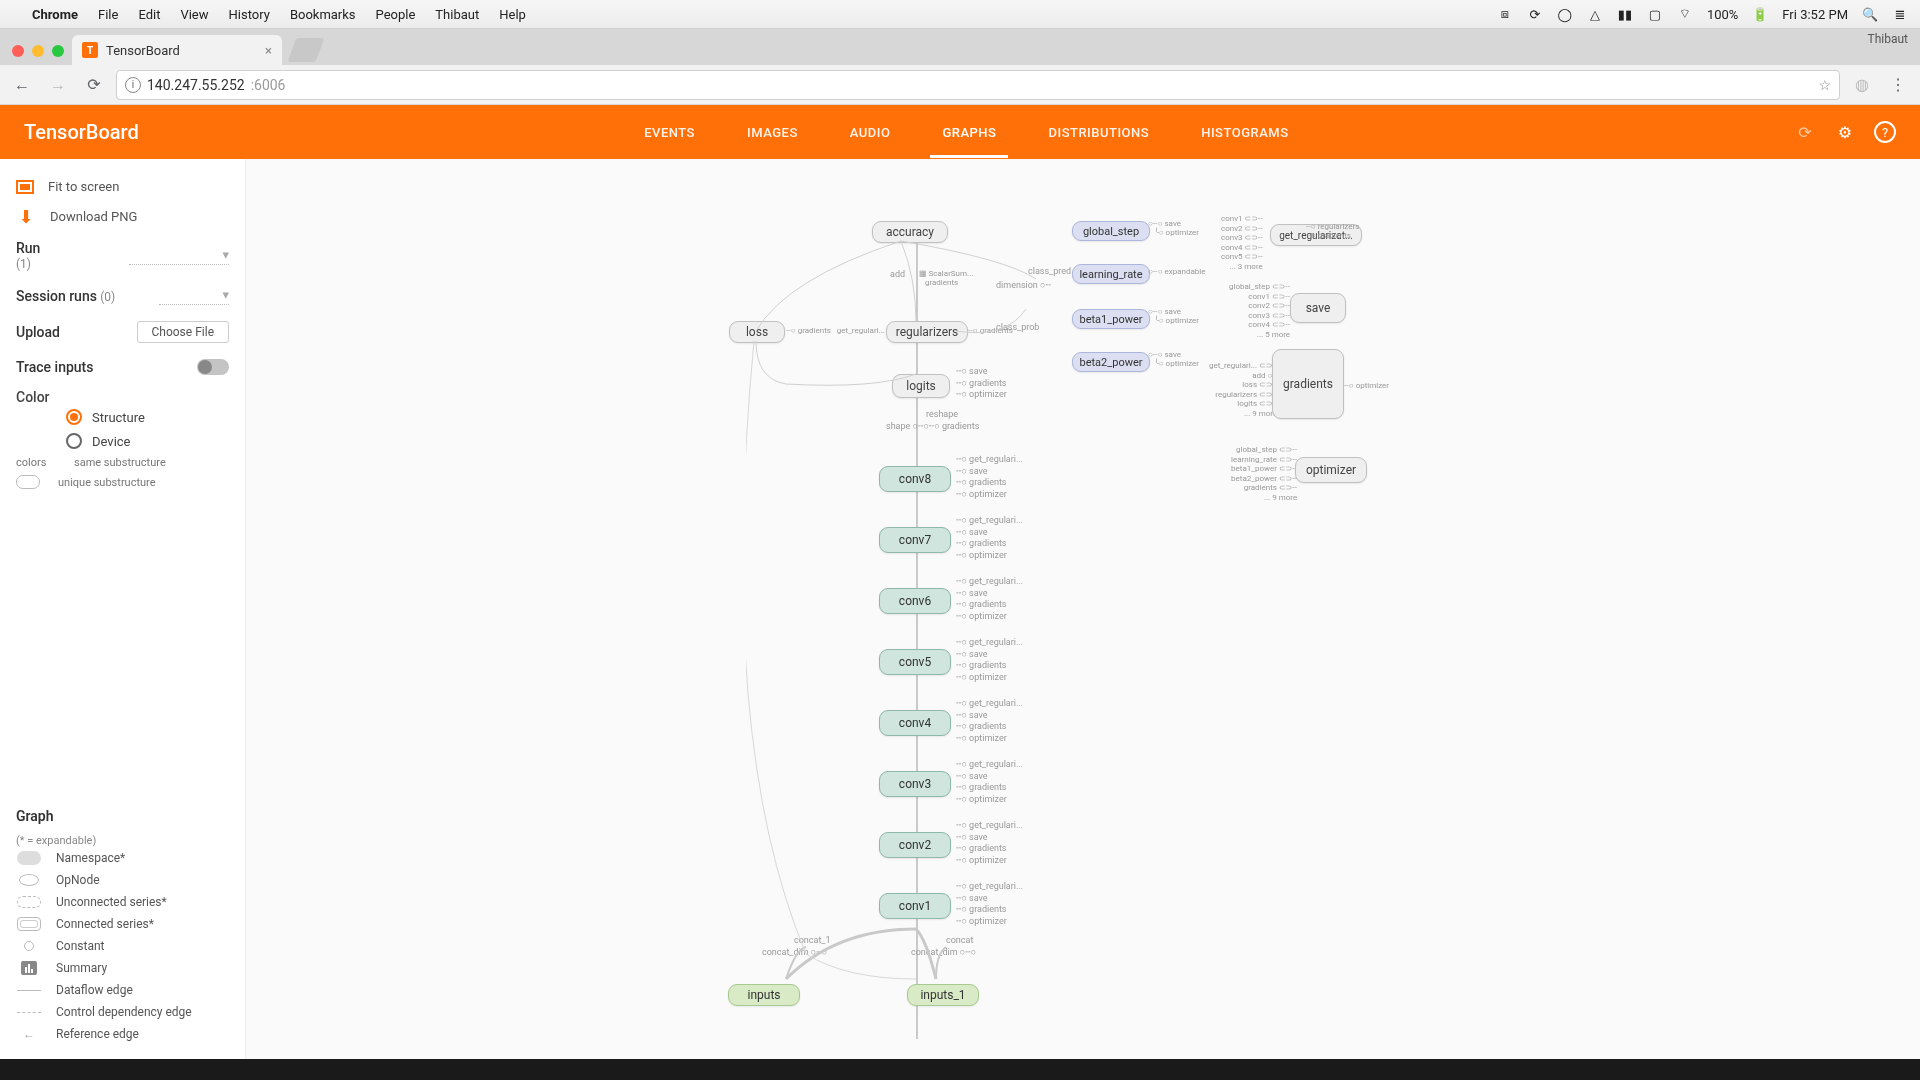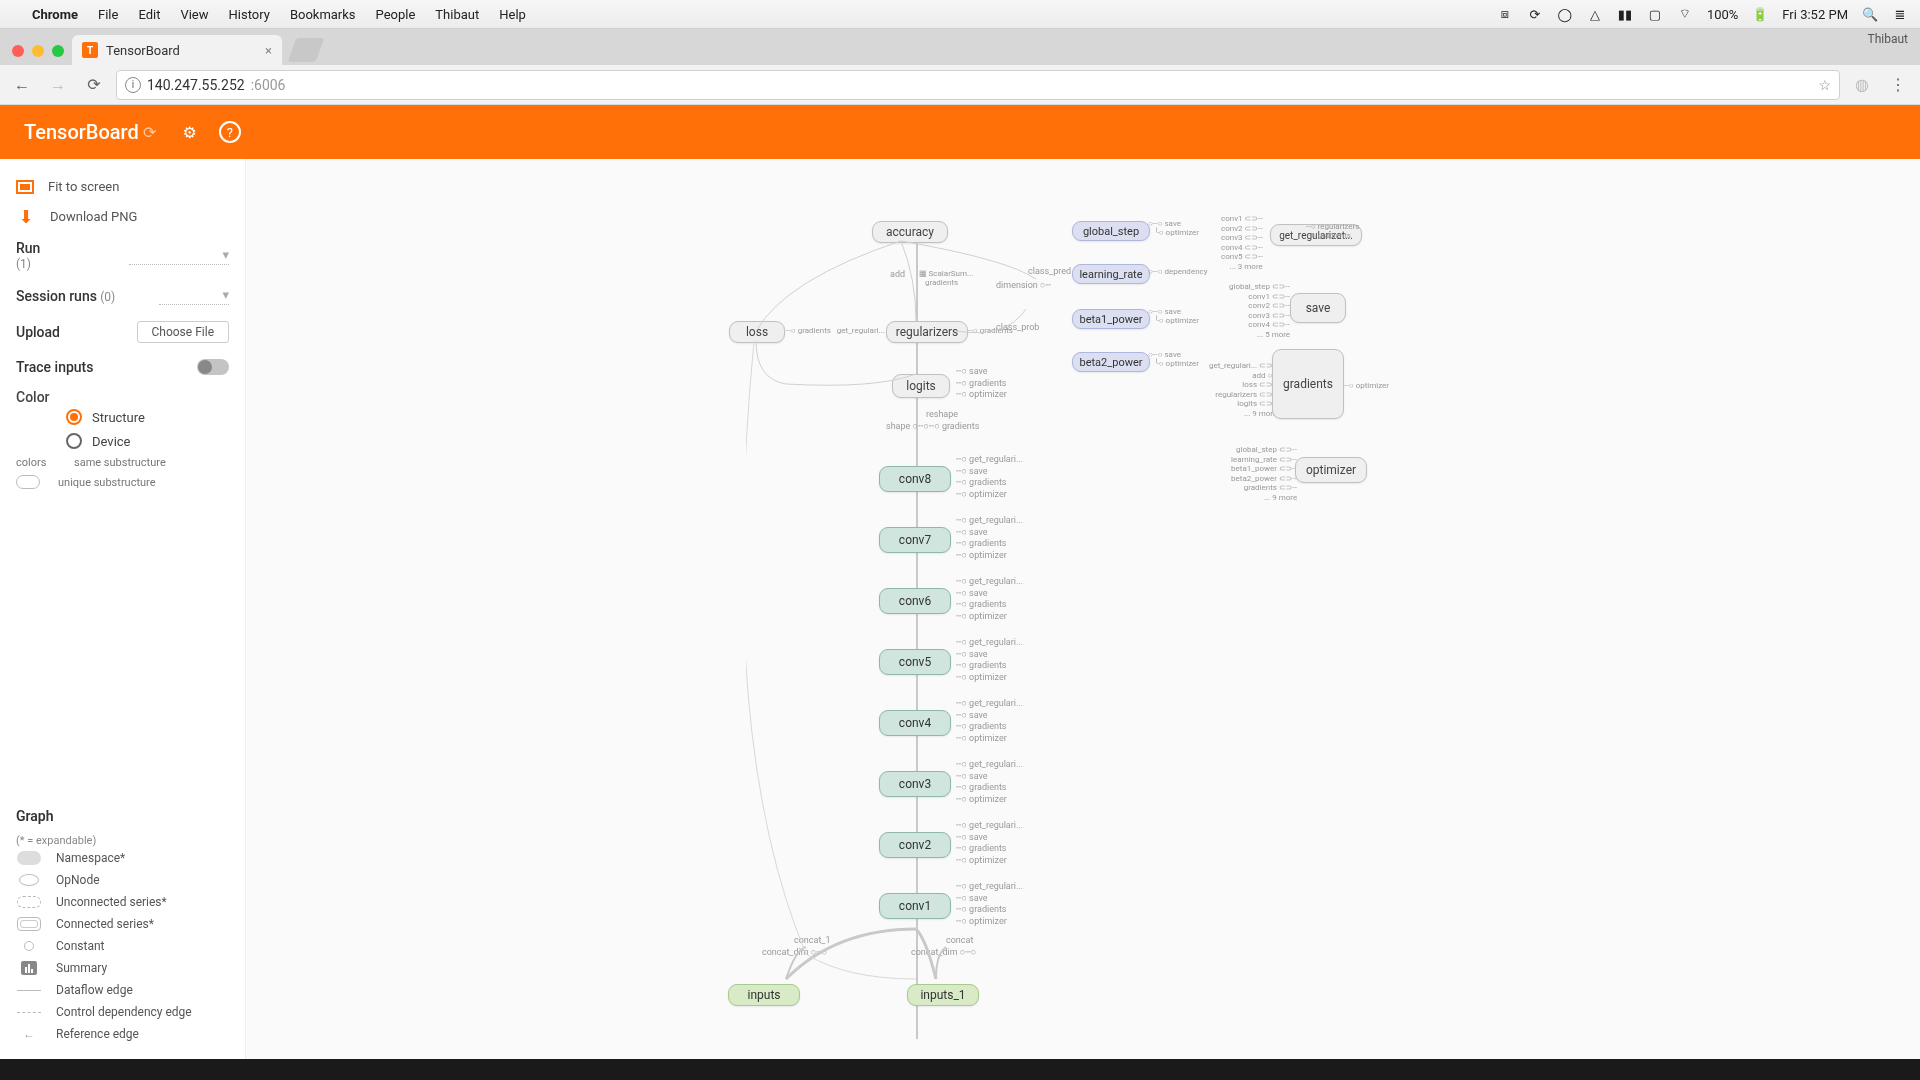--- a/index.html
+++ b/index.html
@@ -134,20 +134,28 @@
       <span>140.247.55.252</span>
         <span class="port">:6006</span>
       <span class="star" style="margin-left:auto">☆</span>
     </div>
     <div class="navbtn" style="color:#bbb">◍</div>
     <div class="navbtn">⋮</div>
   </div>
 
   <div class="tb-header">
     <div class="tb-title">TensorBoard</div>
+    <div class="tb-tabs">
+      <div class="tb-tab">EVENTS</div>
+      <div class="tb-tab">IMAGES</div>
+      <div class="tb-tab">AUDIO</div>
+      <div class="tb-tab active">GRAPHS</div>
+      <div class="tb-tab">DISTRIBUTIONS</div>
+      <div class="tb-tab">HISTOGRAMS</div>
+    </div>
     <div class="tb-actions">
       <div class="tb-ic" style="opacity:.6">⟳</div>
       <div class="tb-ic">⚙</div>
       <div class="tb-ic" style="border:2px solid #fff;border-radius:50%;font-size:13px">?</div>
     </div>
   </div>
 
   <div class="app">
 
     <div class="sidebar">
@@ -354,21 +362,21 @@
         <path d="M8 2 Q -30 400 60 615 Q 100 640 170 640" stroke="#d8d8d8" fill="none"></path>
       </svg>
 
       <div class="node purple" style="left:820px;top:62px;width:78px;height:20px;font-size:11px">
           <span>global_step</span>
         </div>
       <div class="tiny" style="left:902px;top:60px;font-size:8px">○╌○ save<br>&nbsp;&nbsp;&nbsp;╰○ optimizer</div>
       <div class="node purple" style="left:820px;top:105px;width:78px;height:20px;font-size:11px">
           <span>learning_rate</span>
         </div>
-      <div class="tiny" style="left:902px;top:108px;font-size:8px">○╌○ dependency</div>
+      <div class="tiny" style="left:902px;top:108px;font-size:8px">○╌○ expandable</div>
       <div class="node purple" style="left:820px;top:150px;width:78px;height:20px;font-size:11px">
           <span>beta1_power</span>
         </div>
       <div class="tiny" style="left:902px;top:148px;font-size:8px">○╌○ save<br>&nbsp;&nbsp;&nbsp;╰○ optimizer</div>
       <div class="node purple" style="left:820px;top:193px;width:78px;height:20px;font-size:11px">
           <span>beta2_power</span>
         </div>
       <div class="tiny" style="left:902px;top:191px;font-size:8px">○╌○ save<br>&nbsp;&nbsp;&nbsp;╰○ optimizer</div>
 
       <div class="tiny" style="left:975px;top:55px;font-size:8px;text-align:right;line-height:1.2">

